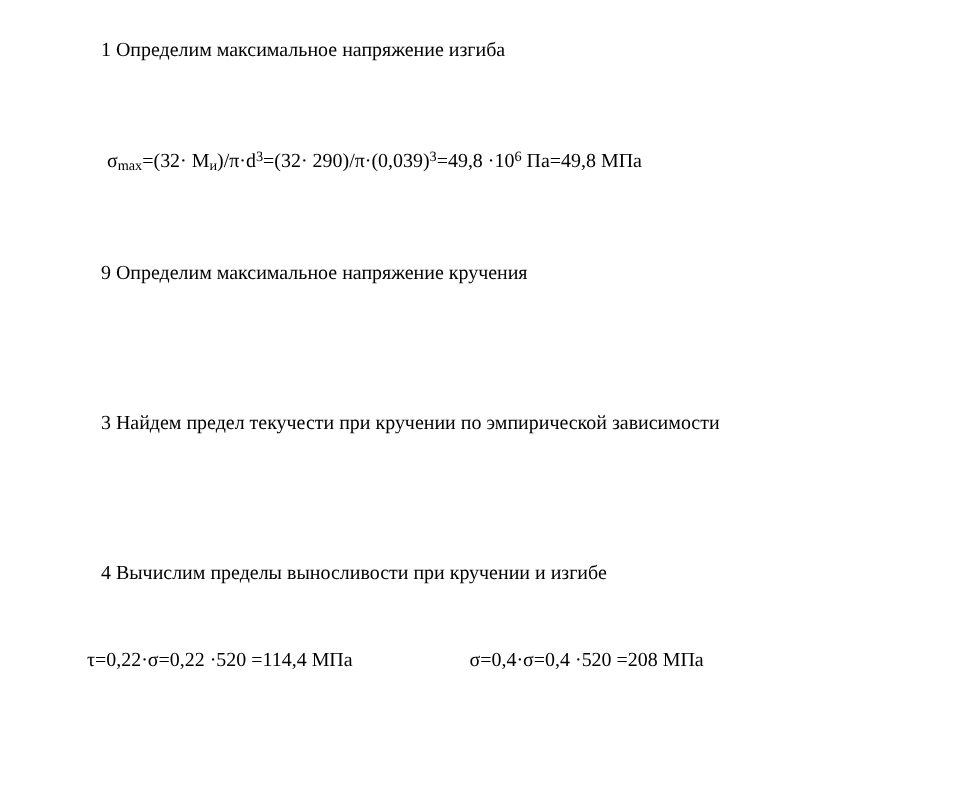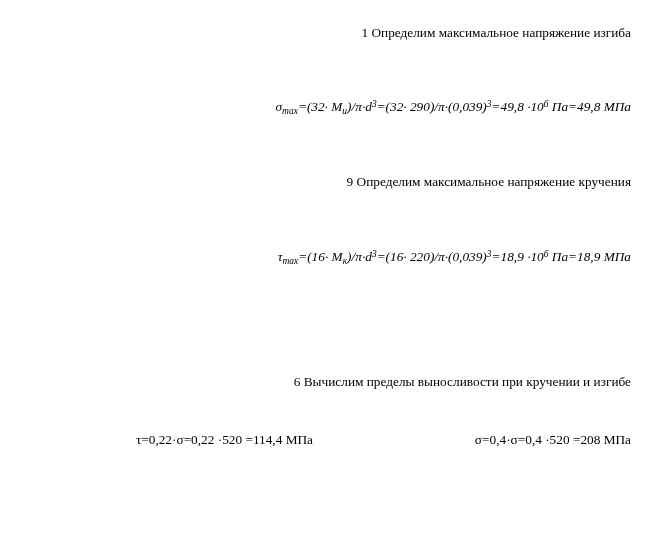--- a/index.html
+++ b/index.html
@@ -13,34 +13,32 @@
     font-family: "Liberation Serif", serif;
     color: #000000;
     overflow: hidden;
   }
   .page {
     position: relative;
     width: 645px;
     height: 535px;
     box-sizing: border-box;
     padding: 8px 14px 0 14px;
-    text-align: right;
   }
   .line {
     font-size: 13.3px;
     line-height: 1.25;
     white-space: pre-wrap;
     margin: 0;
   }
   .indent {
     padding-left: 40px;
   }
   .formula {
     padding-left: 44px;
-    font-style: italic;
   }
   .spacer-lg { height: 25px; }
   sub {
     font-size: 9.5px;
     vertical-align: -0.28em;
     line-height: 0;
   }
   sup {
     font-size: 9.5px;
     vertical-align: 0.42em;
@@ -71,31 +69,31 @@
   <div class="line formula">
     <span><span>σ</span><sub>max</sub><span>=(32· M</span><sub>и</sub><span>)/π·d</span><sup>3</sup><span>=(32· 290)/π·(0,039)</span><sup>3</sup><span>=49,8 ·10</span><sup>6</sup><span> Па=49,8 МПа</span></span>
   </div>
   <div class="spacer-lg"></div>
 
   <div class="line indent">
     <span>9 Определим максимальное напряжение кручения</span>
   </div>
   <div class="spacer-lg"></div>
 
-  <div class="line formula">
-    <span><span>τ</span><sub>max</sub><span>=(16· M</span><sub>к</sub><span>)/π·d</span><sup>3</sup><span>=(16· 220)/π·(0,039)</span><sup>3</sup><span>=18,9 ·10</span><sup>6</sup><span> Па=18,9 МПа</span></span>
+  <div class="spacer-lg"></div>
+
+  <div class="line indent">
+    <span>3 Найдем предел текучести при кручении по эмпирической зависимости</span>
   </div>
   <div class="spacer-lg"></div>
 
   <div class="spacer-lg"></div>
 
-  <div class="spacer-lg"></div>
-
   <div class="line indent">
-    <span>6 Вычислим пределы выносливости при кручении и изгибе</span>
+    <span>4 Вычислим пределы выносливости при кручении и изгибе</span>
   </div>
   <div class="spacer-lg"></div>
 
   <div class="line two-col">
     <span class="col-a"><span>τ</span><span>=0,22·σ</span><span>=0,22 ·520 =114,4 МПа</span></span>
     <span class="col-b"><span>σ</span><span>=0,4·σ</span><span>=0,4 ·520 =208 МПа</span></span>
   </div>
 
 </div>
 

